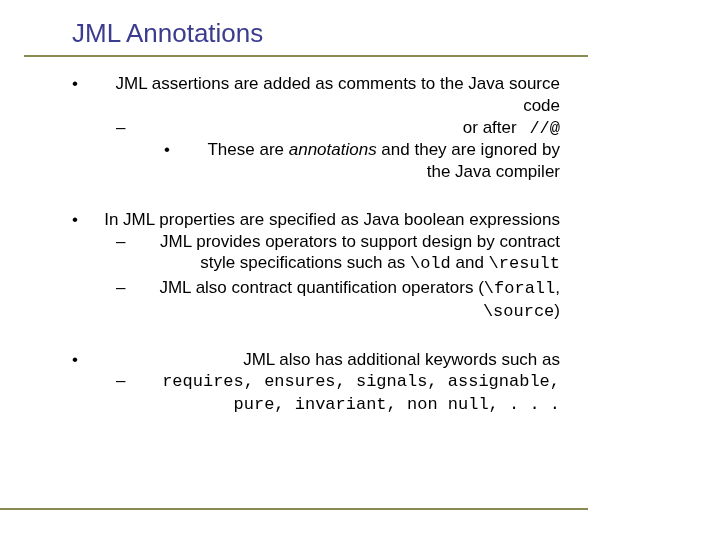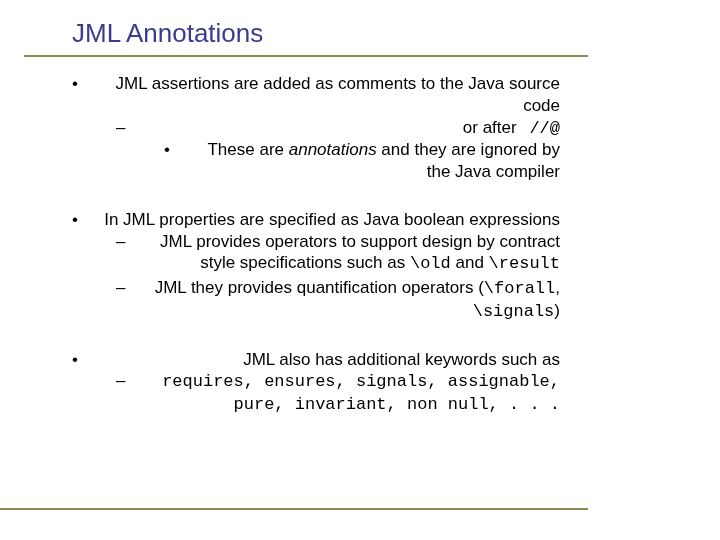--- a/index.html
+++ b/index.html
@@ -51,21 +51,21 @@
     </ul>
 
     <ul class="b1">
       <li>
         <span>In JML properties are specified as Java boolean expressions</span>
         <ul class="b2">
           <li>
             <span>JML provides operators to support design by contract style specifications such as </span><span class="mono">\old</span><span> and </span><span class="mono">\result</span>
           </li>
           <li>
-            <span>JML they provides quantification operators (</span><span class="mono">\forall</span><span>, </span><span class="mono">\signals</span><span>)</span>
+            <span>JML also contract quantification operators (</span><span class="mono">\forall</span><span>, </span><span class="mono">\source</span><span>)</span>
           </li>
         </ul>
       </li>
     </ul>
 
     <ul class="b1">
       <li>
         <span>JML also has additional keywords such as</span>
         <ul class="b2">
           <li>

